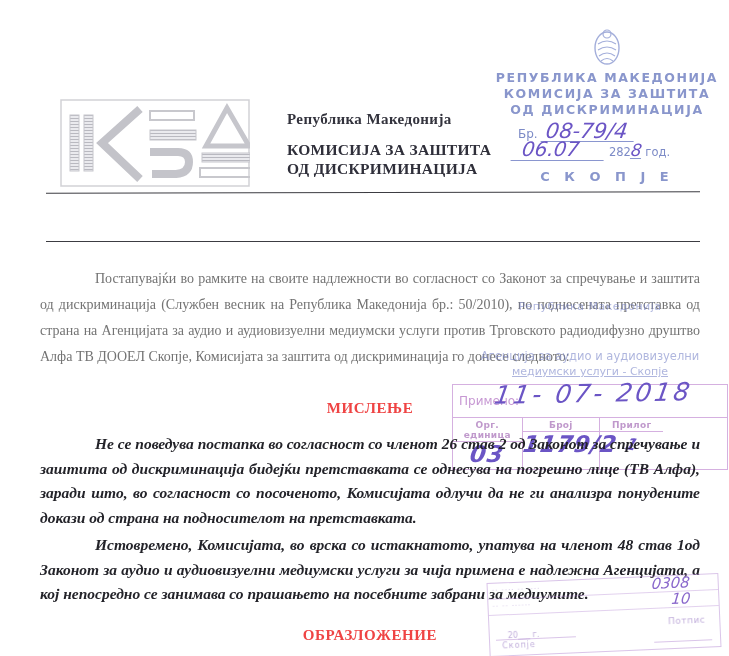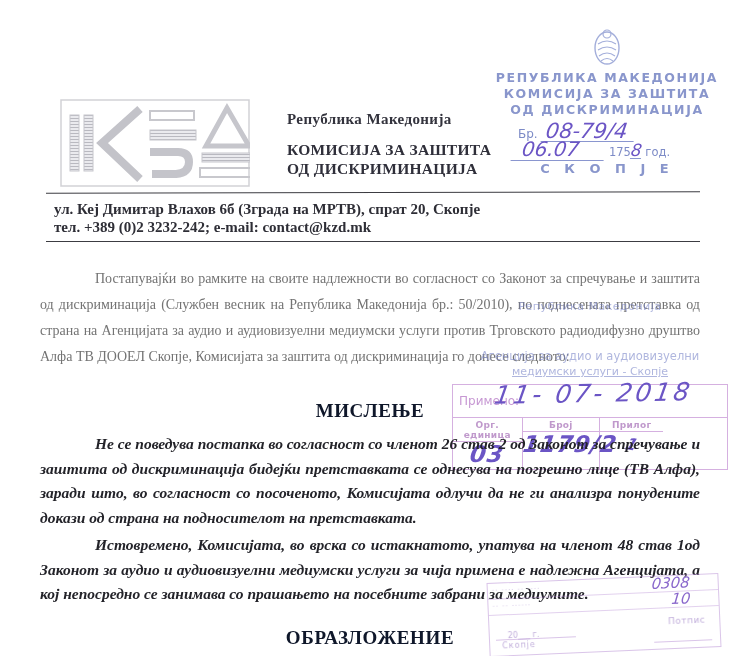--- a/index.html
+++ b/index.html
@@ -15,32 +15,32 @@
   .rule { position:absolute; left:46px; width:654px; height:0; border-top:1.6px solid #3c3c42; }
   .rule1 { top:192px; transform:rotate(-.15deg); }
   .rule2 { top:241px; }
   .address { position:absolute; left:54px; top:201px; font-weight:bold; font-size:15px; line-height:17.5px; color:#2e2e36; }
   
   .stamp-top { position:absolute; left:490px; top:26px; width:234px; text-align:center; color:#7d8bc7; font-family:"DejaVu Sans", sans-serif; }
   .stamp-top .arms { display:block; margin:0 auto 2px auto; opacity:.85; }
   .st-line { font-size:12.5px; letter-spacing:1.6px; line-height:16px; font-weight:bold; opacity:.9; }
   .st-numrow { margin-top:3px; font-size:12px; text-align:left; padding-left:28px; }
   .st-daterow { font-size:11.5px; text-align:left; padding-left:22px; margin-top:-2px; }
-  .st-city { font-size:13px; letter-spacing:5px; font-weight:bold; margin-top:0px; opacity:.9; }
+  .st-city { font-size:13px; letter-spacing:5px; font-weight:bold; margin-top:8px; opacity:.9; }
   .hand { font-family:"DejaVu Sans", sans-serif; font-style:italic; color:#6b55c5; display:inline-block; transform:skewX(-8deg); }
   .h-num { font-size:21px; border-bottom:1.6px solid #8a96cf; padding:0 8px 0 4px; line-height:20px; }
   .h-date { font-size:20px; border-bottom:1.6px solid #8a96cf; padding:0 26px 1px 10px; line-height:19px; }
   .h-year { font-size:17px; border-bottom:1.6px solid #8a96cf; line-height:15px; }
   
   .para { position:absolute; left:40px; width:660px; text-align:justify; text-indent:55px; }
   .p1 { top:266px; font-size:14px; line-height:26px; color:#737373; }
   .pi { font-style:italic; font-weight:bold; font-size:15.5px; line-height:24.5px; color:#232329; }
   .p2 { top:432px; }
   .p3 { top:533px; }
-  .heading { position:absolute; left:40px; width:660px; text-align:center; font-weight:bold; font-size:19px; letter-spacing:.6px; color:#0f172a; }
+  .heading { position:absolute; left:40px; width:660px; text-align:center; font-weight:bold; font-size:15px; letter-spacing:.6px; color:#ef4444; }
   .hd1 { top:400px; }
   .hd2 { top:627px; }
   
   .stamp-rcv { position:absolute; left:452px; top:299px; width:276px; font-family:"DejaVu Sans", sans-serif; }
   .rcv-org { text-align:center; color:rgba(122,134,200,.6); filter:blur(.3px); line-height:16.5px; }
   .rcv-org .o1 { font-size:11px; letter-spacing:.5px; }
   .rcv-org .o2 { font-size:11.5px;margin-top:32px; }
   .rcv-org .o3 { font-size:11px;text-decoration:underline; }
   .rcv-box { margin-top:3px; border:1.4px solid rgba(199,150,214,.75); }
   .rcv-row1 { position:relative; height:32px; border-bottom:1.4px solid rgba(199,150,214,.75); }
@@ -79,21 +79,21 @@
     </svg>
     <div class="st-line">РЕПУБЛИКА МАКЕДОНИЈА</div>
     <div class="st-line">КОМИСИЈА ЗА ЗАШТИТА</div>
     <div class="st-line">ОД ДИСКРИМИНАЦИЈА</div>
     <div class="st-numrow">
       <span>Бр.</span>
       <span class="hand h-num">08-79/4</span>
     </div>
     <div class="st-daterow">
       <span class="hand h-date">06.07</span>
-      <span>175</span><span class="hand h-year">8</span>
+      <span>282</span><span class="hand h-year">8</span>
       <span>год.</span>
     </div>
     <div class="st-city">С К О П Ј Е</div>
   </div>
 
   <svg class="logo-box" viewBox="0 0 190 88">
     <defs>
       <pattern id="hatch" width="4" height="3" patternUnits="userSpaceOnUse">
         <rect width="4" height="3" fill="#eaeaee"></rect>
         <path d="M0,1.5 H4" stroke="#b9b9c0" stroke-width="1"></path>
@@ -111,24 +111,20 @@
     <rect x="140" y="69" width="52" height="9" fill="none" stroke="#c8c8cd" stroke-width="2"></rect>
   </svg>
 
   <div class="lh-country">Република Македонија</div>
   <div class="lh-org">
     <div>КОМИСИЈА ЗА ЗАШТИТА</div>
     <div>ОД ДИСКРИМИНАЦИЈА</div>
   </div>
 
   <div class="rule rule1"></div>
-  <div class="address">
-    <div>ул. Кеј Димитар Влахов 6б (Зграда на МРТВ), спрат 20, Скопје</div>
-    <div>тел. +389 (0)2 3232-242; e-mail: contact@kzd.mk</div>
-  </div>
   <div class="rule rule2"></div>
 
   <div class="para p1">Постапувајќи во рамките на своите надлежности во согласност со Законот за спречување и заштита од дискриминација (Службен весник на Република Македонија бр.: 50/2010), по поднесената претставка од страна на Агенцијата за аудио и аудиовизуелни медиумски услуги против Трговското радиодифузно друштво Алфа ТВ ДООЕЛ Скопје, Комисијата за заштита од дискриминација го донесе следното:</div>
 
   <div class="stamp-rcv">
     <div class="rcv-org">
       <div class="o1">Република Македонија</div>
       <div class="o2">Агенција за аудио и аудиовизуелни</div>
       <div class="o3">медиумски услуги - Скопје</div>
     </div>

